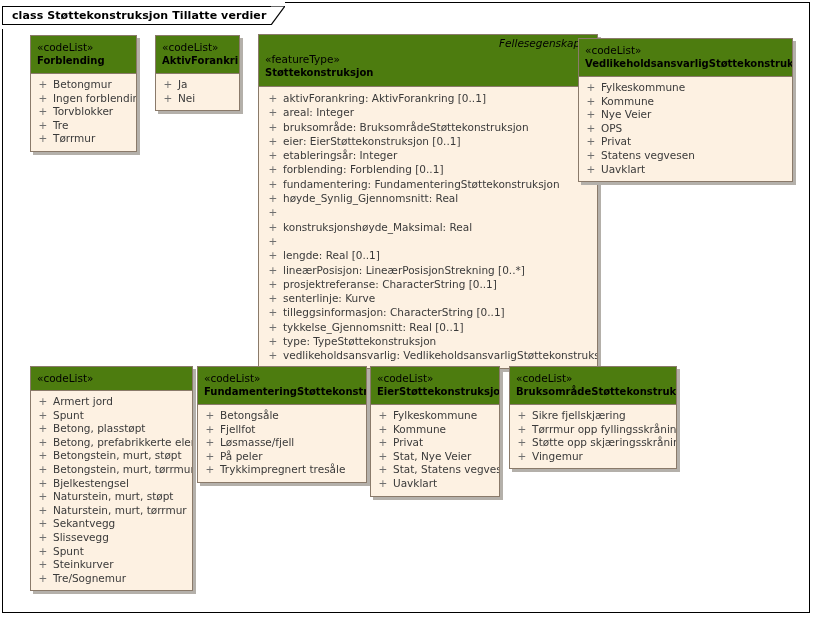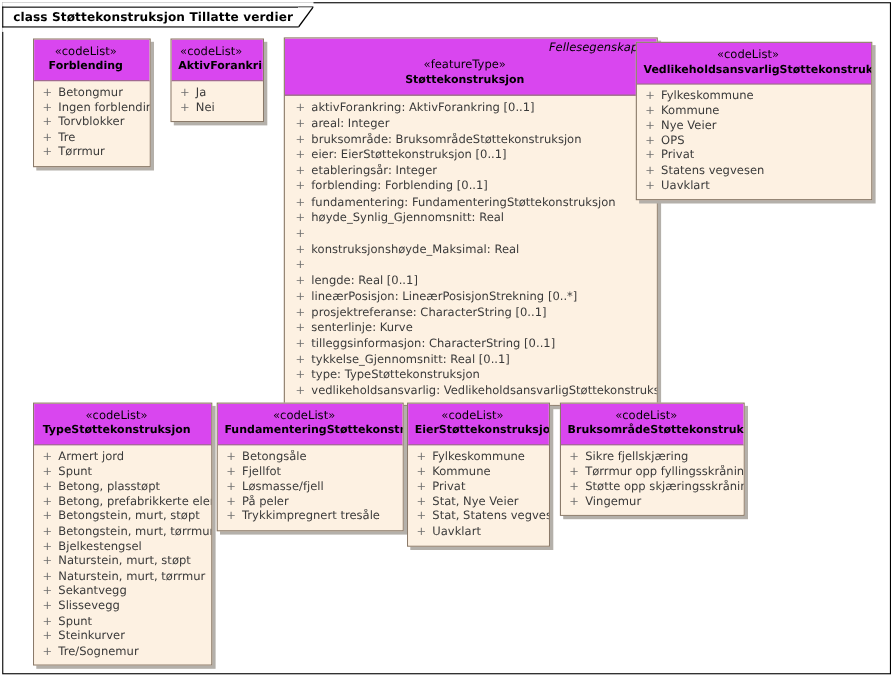--- a/index.html
+++ b/index.html
@@ -65,24 +65,23 @@
   
   .uml-box {
     position: absolute;
     box-sizing: border-box;
     border: 1px solid #8a7a6a;
     background: #fdf1e2;
     box-shadow: 3px 3px 0 0 #b4b0aa;
     overflow: hidden;
   }
   .uml-header {
-    background: #d946ef;
+    background: #4d7c0f;
     border-bottom: 1px solid #8a7a6a;
     padding: 5px 17px 5px 6px;
-    text-align: center;
     box-sizing: border-box;
   }
   .stereotype {
     font-size: 10.5px;
     color: #000000;
     line-height: 13px;
     white-space: nowrap;
   }
   .classname {
     font-size: 10px;
@@ -328,21 +327,20 @@
     <div class="attr-row">
         <span class="attr-vis">+</span>
         <span class="attr-text">Uavklart</span>
       </div>
   </div>
 </div>
 
 <div class="uml-box" id="box-type">
   <div class="uml-header">
     <div class="stereotype">«codeList»</div>
-    <div class="classname">TypeStøttekonstruksjon</div>
   </div>
   <div class="uml-body">
     <div class="attr-row">
         <span class="attr-vis">+</span>
         <span class="attr-text">Armert jord</span>
       </div>
     <div class="attr-row">
         <span class="attr-vis">+</span>
         <span class="attr-text">Spunt</span>
       </div>

